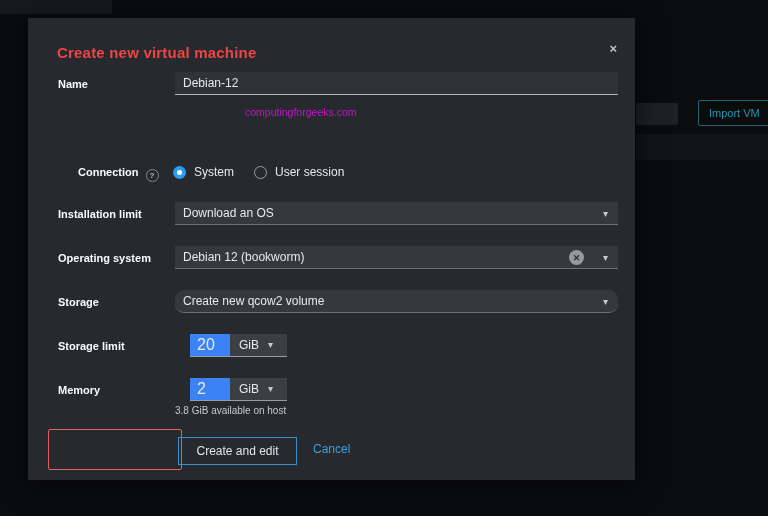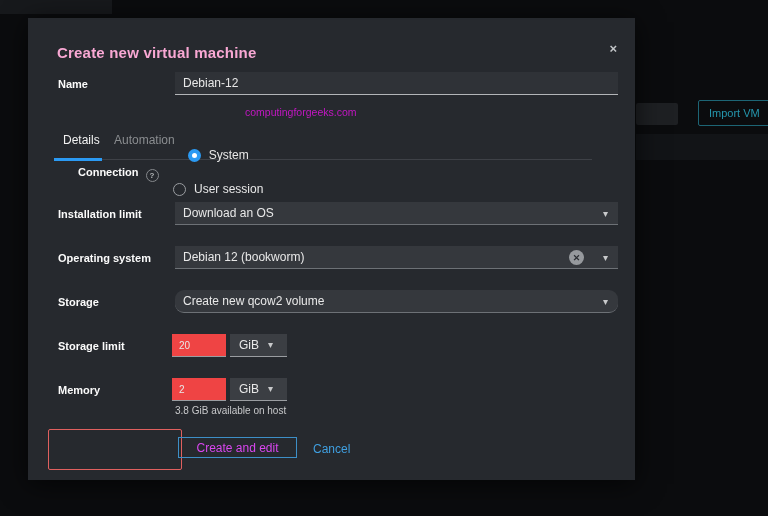--- a/index.html
+++ b/index.html
@@ -32,21 +32,21 @@
     background:#121417;
   }
 
   
   .modal {
     position:absolute; left:28px; top:18px; width:607px; height:462px;
     background:#26292e; box-shadow:0 4px 26px rgba(0,0,0,0.65);
   }
   .modal-title {
     position:absolute; left:29px; top:26px;
-    color:#f9a8d4; font-size:15px; font-weight:700; letter-spacing:0.2px;
+    color:#ef4444; font-size:15px; font-weight:700; letter-spacing:0.2px;
   }
   .modal-close {
     position:absolute; right:18px; top:24px;
     color:#c2c5c8; font-size:13px; font-weight:700; cursor:pointer;
     line-height:1;
   }
 
   .field-label {
     position:absolute; left:30px;
     color:#fbfbfb; font-size:11px; font-weight:600;
@@ -71,23 +71,23 @@
   .select-box .caret { position:absolute; right:10px; top:7px; }
   .clear-btn {
     position:absolute; right:34px; top:4px;
     width:15px; height:15px; border-radius:50%;
     background:#96999d; color:#2b2e33; font-size:9px; font-weight:700;
     display:flex; align-items:center; justify-content:center; cursor:pointer;
   }
 
   
   .num-input {
-    position:absolute; left:144px; width:54px; height:23px;
-    background:#ef4444; border:none; border-bottom:1px solid #9a9da1;
-    color:#e8e8e8; font-size:10px; padding:0 7px;
+    position:absolute; left:162px; width:54px; height:23px;
+    background:#3b82f6; border:none; border-bottom:1px solid #9a9da1;
+    color:#e8e8e8; font-size:16px; padding:0 7px;
     font-family:"Liberation Sans", sans-serif;
   }
   .unit-select {
     position:absolute; left:202px; width:57px; height:23px;
     background:#3b3e43; border-bottom:1px solid #9a9da1;
     color:#e8e8e8; font-size:12px;
     display:flex; align-items:center; gap:9px; padding:8px 9px; cursor:pointer;
   }
 
   
@@ -111,22 +111,22 @@
   }
 
   
   .help-icon {
     display:inline-flex; align-items:center; justify-content:center;
     width:13px; height:13px; border:1px solid #85888c; border-radius:50%;
     color:#b5b8ba; font-size:8px; margin-left:7px; vertical-align:-2px;
     cursor:pointer;
   }
   .radio-group {
-    position:absolute; left:145px; top:130px;
-    display:flex; align-items:center; gap:20px;flex-direction:column;
+    position:absolute; left:145px; top:147px;
+    display:flex; align-items:center; gap:20px;
   }
   .radio-option { display:flex; align-items:center; gap:8px; cursor:pointer; }
   .radio-option .option-label { color:#e8e8e8; font-size:12px; }
   .radio-dot-on {
     width:13px; height:13px; border-radius:50%;
     border:4px solid #2b9af3; background:#ffffff;
   }
   .radio-dot-off {
     width:13px; height:13px; border-radius:50%;
     border:1px solid #9a9da1; background:transparent;
@@ -142,22 +142,22 @@
     position:absolute; left:20px; top:411px; width:134px; height:41px;
     border:1.5px solid #e0605f; border-radius:2px;
   }
   .btn-primary {
     position:absolute; left:30px; top:419px; width:115px; height:24px;
     background:#0667cf; color:#ffffff; font-size:12px;
     border:none; cursor:pointer; display:flex; align-items:center; justify-content:center;
     font-family:"Liberation Sans", sans-serif;
   }
   .btn-secondary {
-    position:absolute; left:150px; top:419px; width:119px; height:21px;
-    background:transparent; color:#d946ef; font-size:12px;
+    position:absolute; left:150px; top:419px; width:119px; height:28px;
+    background:transparent; color:#e5e5e5; font-size:12px;
     border:1px solid #3d8fc7; cursor:pointer;
     display:flex; align-items:center; justify-content:center;
     font-family:"Liberation Sans", sans-serif;
   }
   .btn-link {
     position:absolute; left:285px; top:419px; height:24px;
     background:transparent; color:#3f9fe0; font-size:12px;
     border:none; cursor:pointer; display:flex; align-items:center;
     font-family:"Liberation Sans", sans-serif;
   }
@@ -175,29 +175,20 @@
   <div class="modal">
 
     <div class="modal-title">Create new virtual machine</div>
     <span class="modal-close">×</span>
 
     <div class="field-label" style="top:60px;">Name</div>
     <input class="text-input" style="top: 54px;" type="text" value="Debian-12">
 
     <div class="watermark">computingforgeeks.com</div>
 
-    <div class="tabs-bar">
-      <div class="tab active" style="left:9px;">
-        <span>Details</span>
-      </div>
-      <div class="tab inactive" style="left:60px;">
-        <span>Automation</span>
-      </div>
-      <div class="tab-underline"></div>
-    </div>
 
     <div class="field-label" style="top:148px;margin-left:20px;">
       <span>Connection</span><span class="help-icon">?</span>
     </div>
     <div class="radio-group">
       <div class="radio-option">
         <span class="radio-dot-on"></span>
         <span class="option-label">System</span>
       </div>
       <div class="radio-option">

